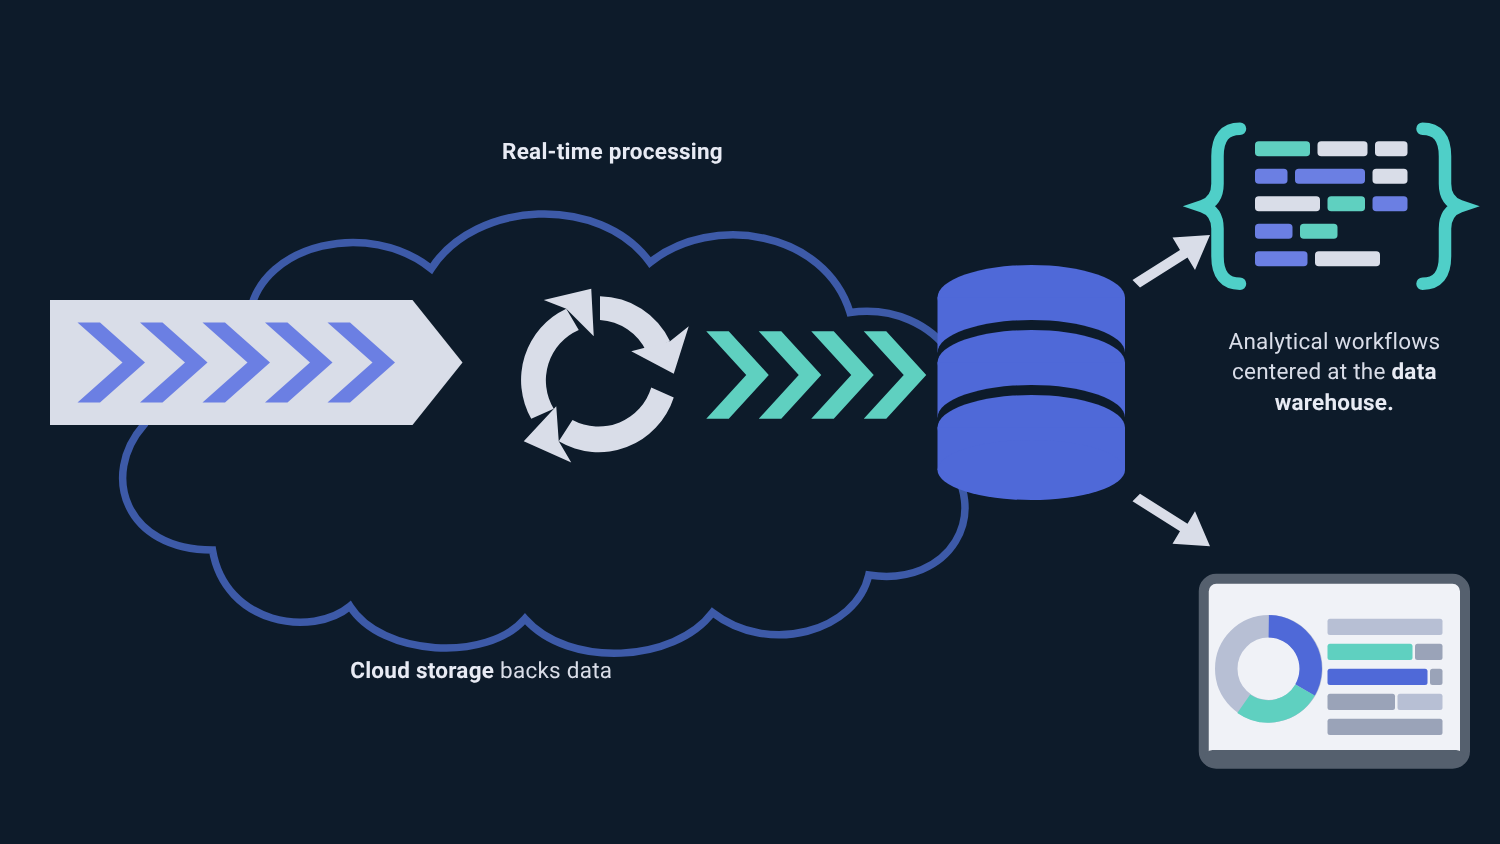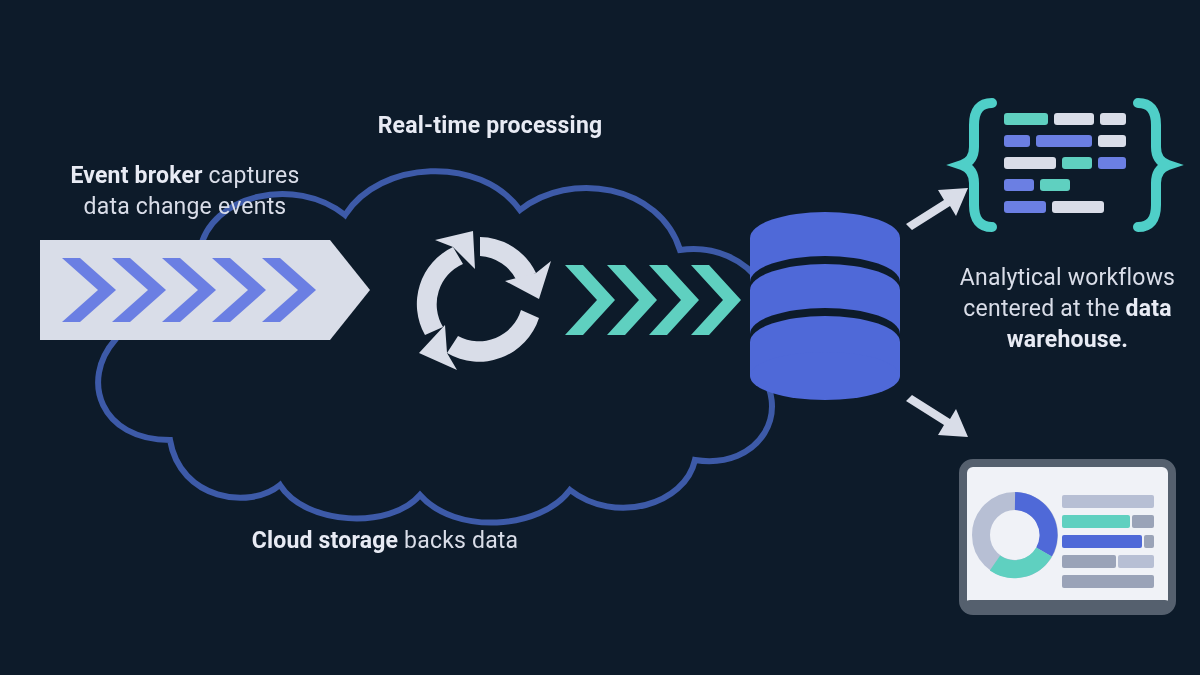--- a/index.html
+++ b/index.html
@@ -1,17 +1,17 @@
 <!DOCTYPE html>
 <html><head>
 <meta charset="utf-8">
 <style>
   html,body{margin:0;padding:0;width:1200px;height:675px;background:#0d1b2a;font-family:-apple-system,BlinkMacSystemFont,"Segoe UI",Roboto,Helvetica,Arial,sans-serif;color:#d9dde8;overflow:hidden}
   .stage{position:relative;width:1200px;height:675px}
-  .label{position:absolute;font-size:23px;line-height:1.35;text-align:center;letter-spacing:.2px}
+  .label{position:absolute;font-size:18px;line-height:1.35;text-align:center;letter-spacing:.2px}
   .label b{font-weight:700;color:#e8ebf4}
   svg{position:absolute;overflow:visible}
 </style>
 </head>
 <body>
 <div class="stage">
 
 <svg style="left:60px;top:140px" width="730" height="370" viewBox="0 0 730 370">
   <path d="M110 300
            C 40 300 20 240 55 200
@@ -140,23 +140,20 @@
     <rect x="102" y="55" width="68" height="13" rx="2" fill="#5fd0c0"></rect>
     <rect x="172" y="55" width="22" height="13" rx="2" fill="#9aa3b8"></rect>
     <rect x="102" y="75" width="80" height="13" rx="2" fill="#4f69d8"></rect>
     <rect x="184" y="75" width="10" height="13" rx="2" fill="#9aa3b8"></rect>
     <rect x="102" y="95" width="54" height="13" rx="2" fill="#9aa3b8"></rect>
     <rect x="158" y="95" width="36" height="13" rx="2" fill="#b7bfd4"></rect>
     <rect x="102" y="115" width="92" height="13" rx="2" fill="#9aa3b8"></rect>
   </g>
 </svg>
 
-<div class="label" style="left:55px;top:160px;width:260px">
-  <b>Event broker</b><span> captures data change events</span>
-</div>
 
 <div class="label" style="left:350px;top:110px;width:280px">
   <b>Real-time processing</b><br>
 </div>
 
 <div class="label" style="left:955px;top:262px;width:225px">
   <span>Analytical workflows centered at the </span><b>data warehouse.</b>
 </div>
 
 <div class="label" style="left:235px;top:525px;width:300px">

